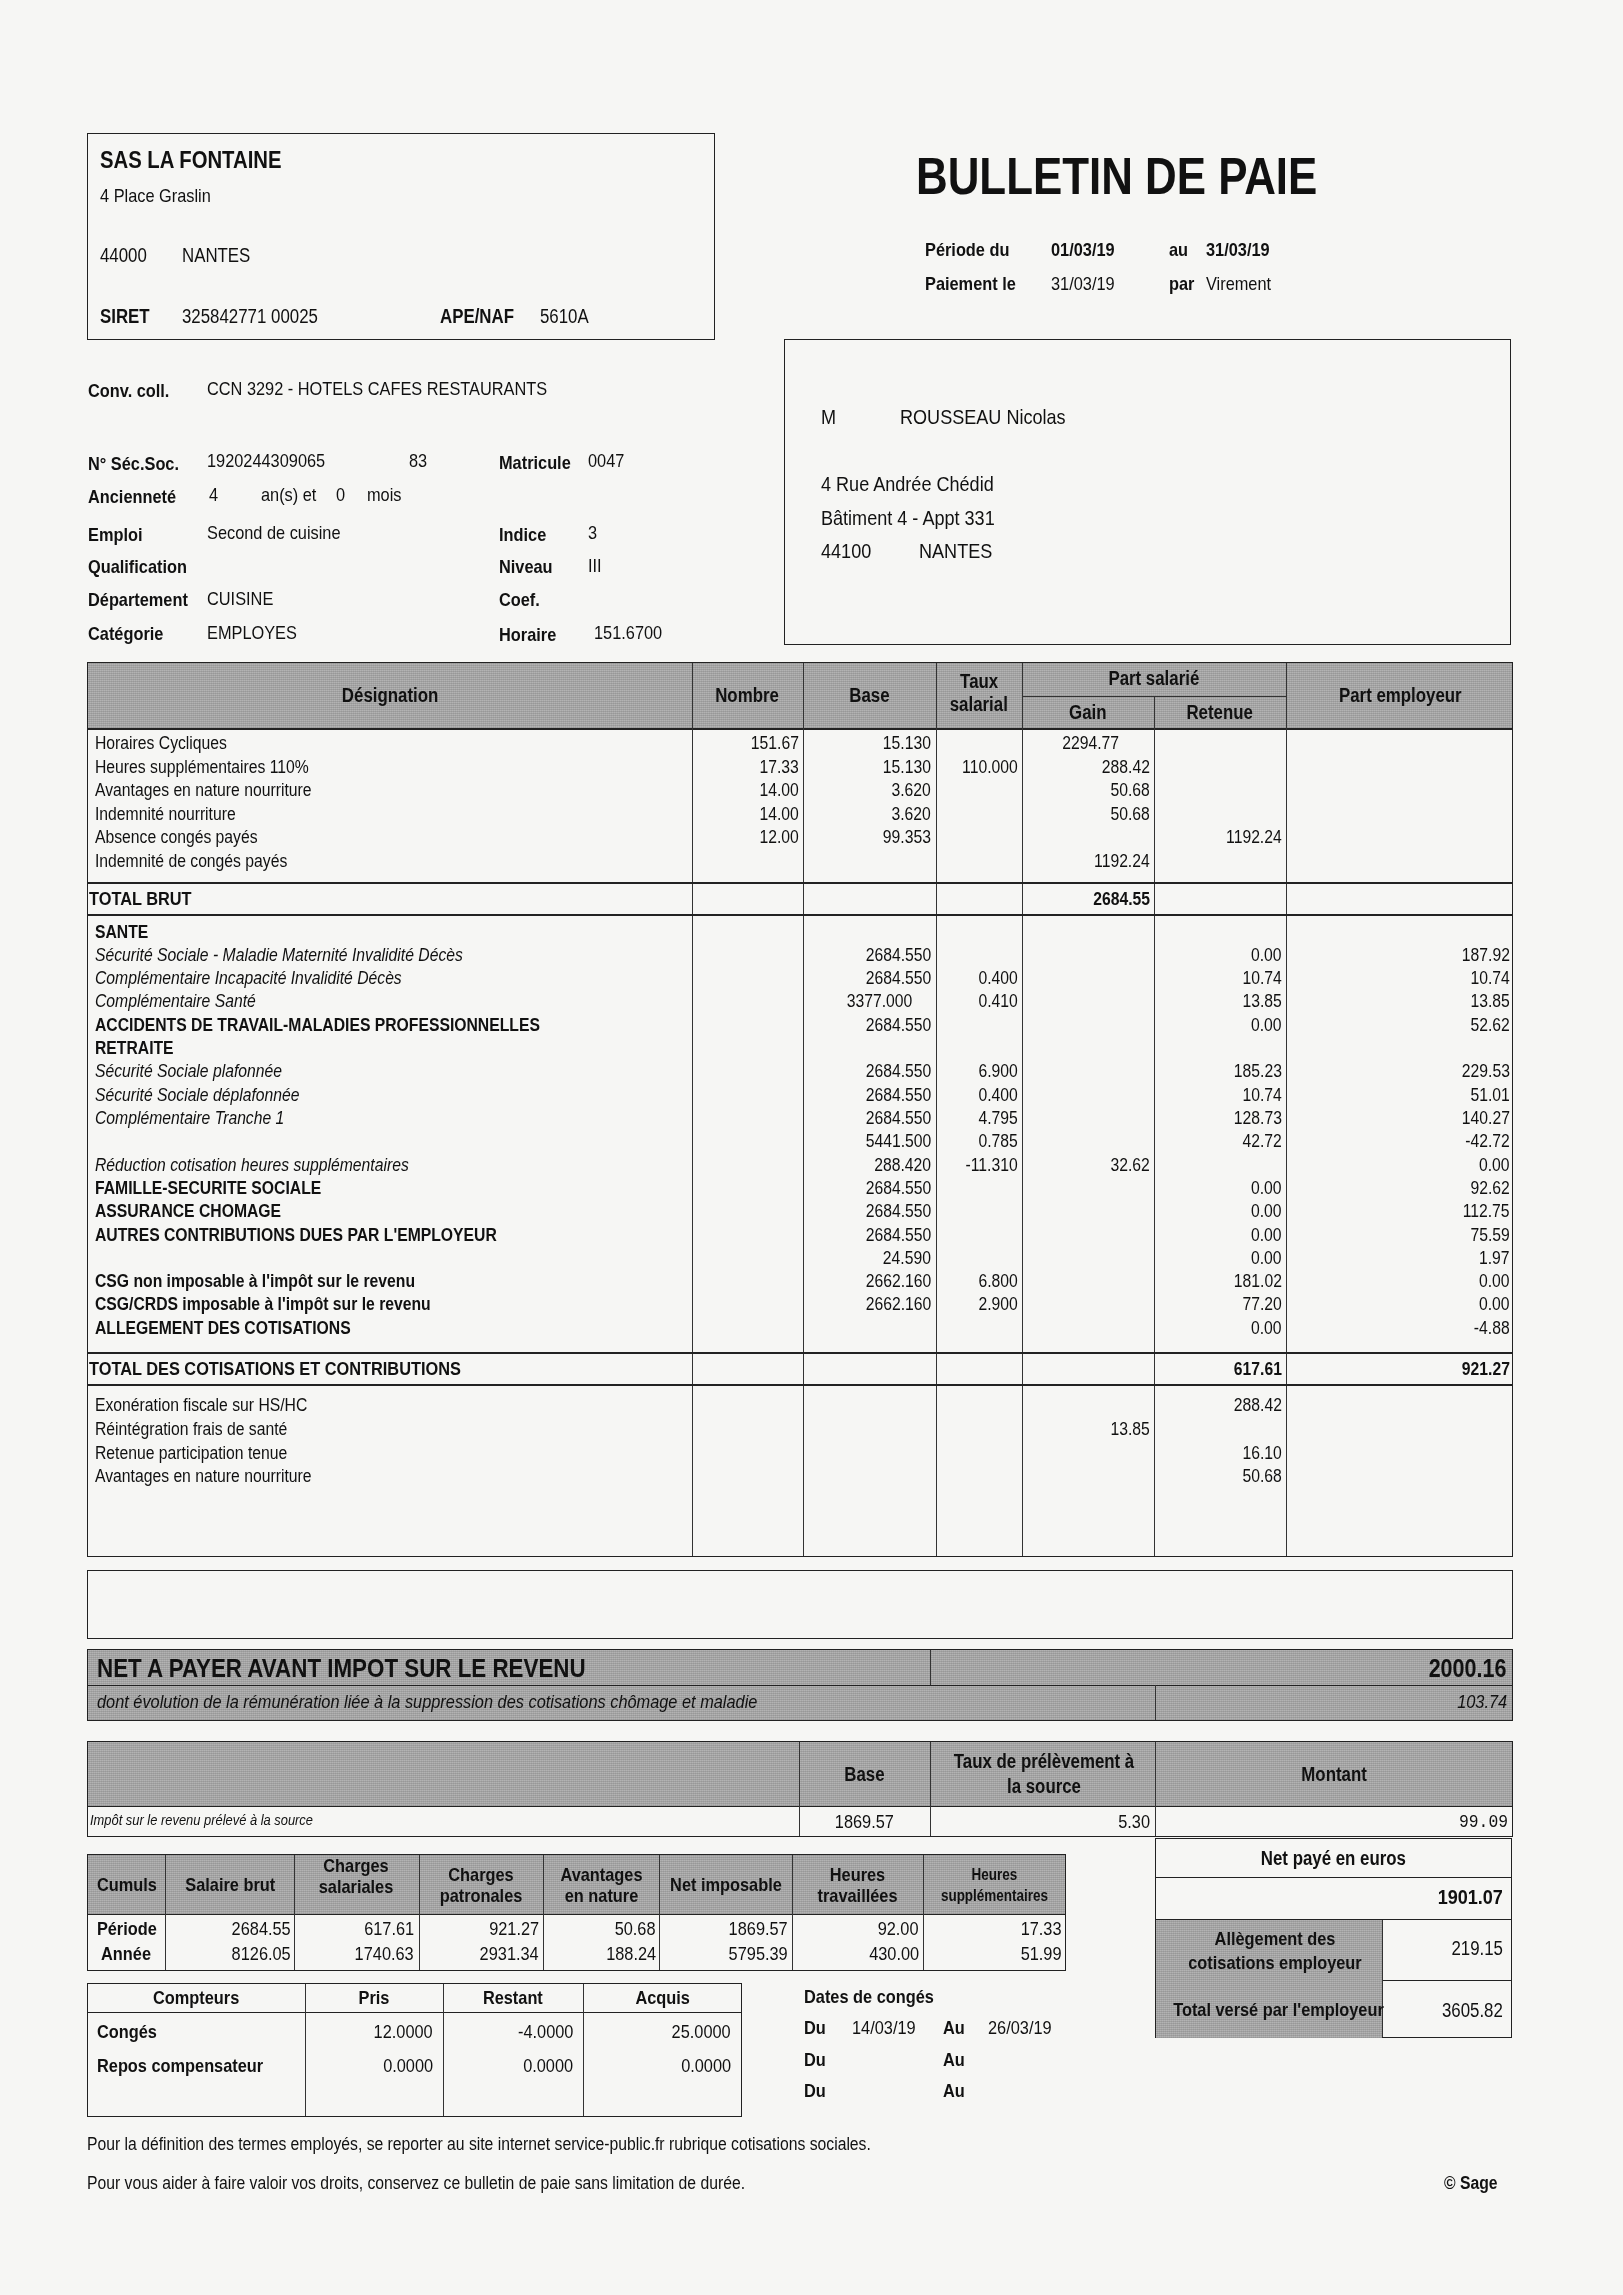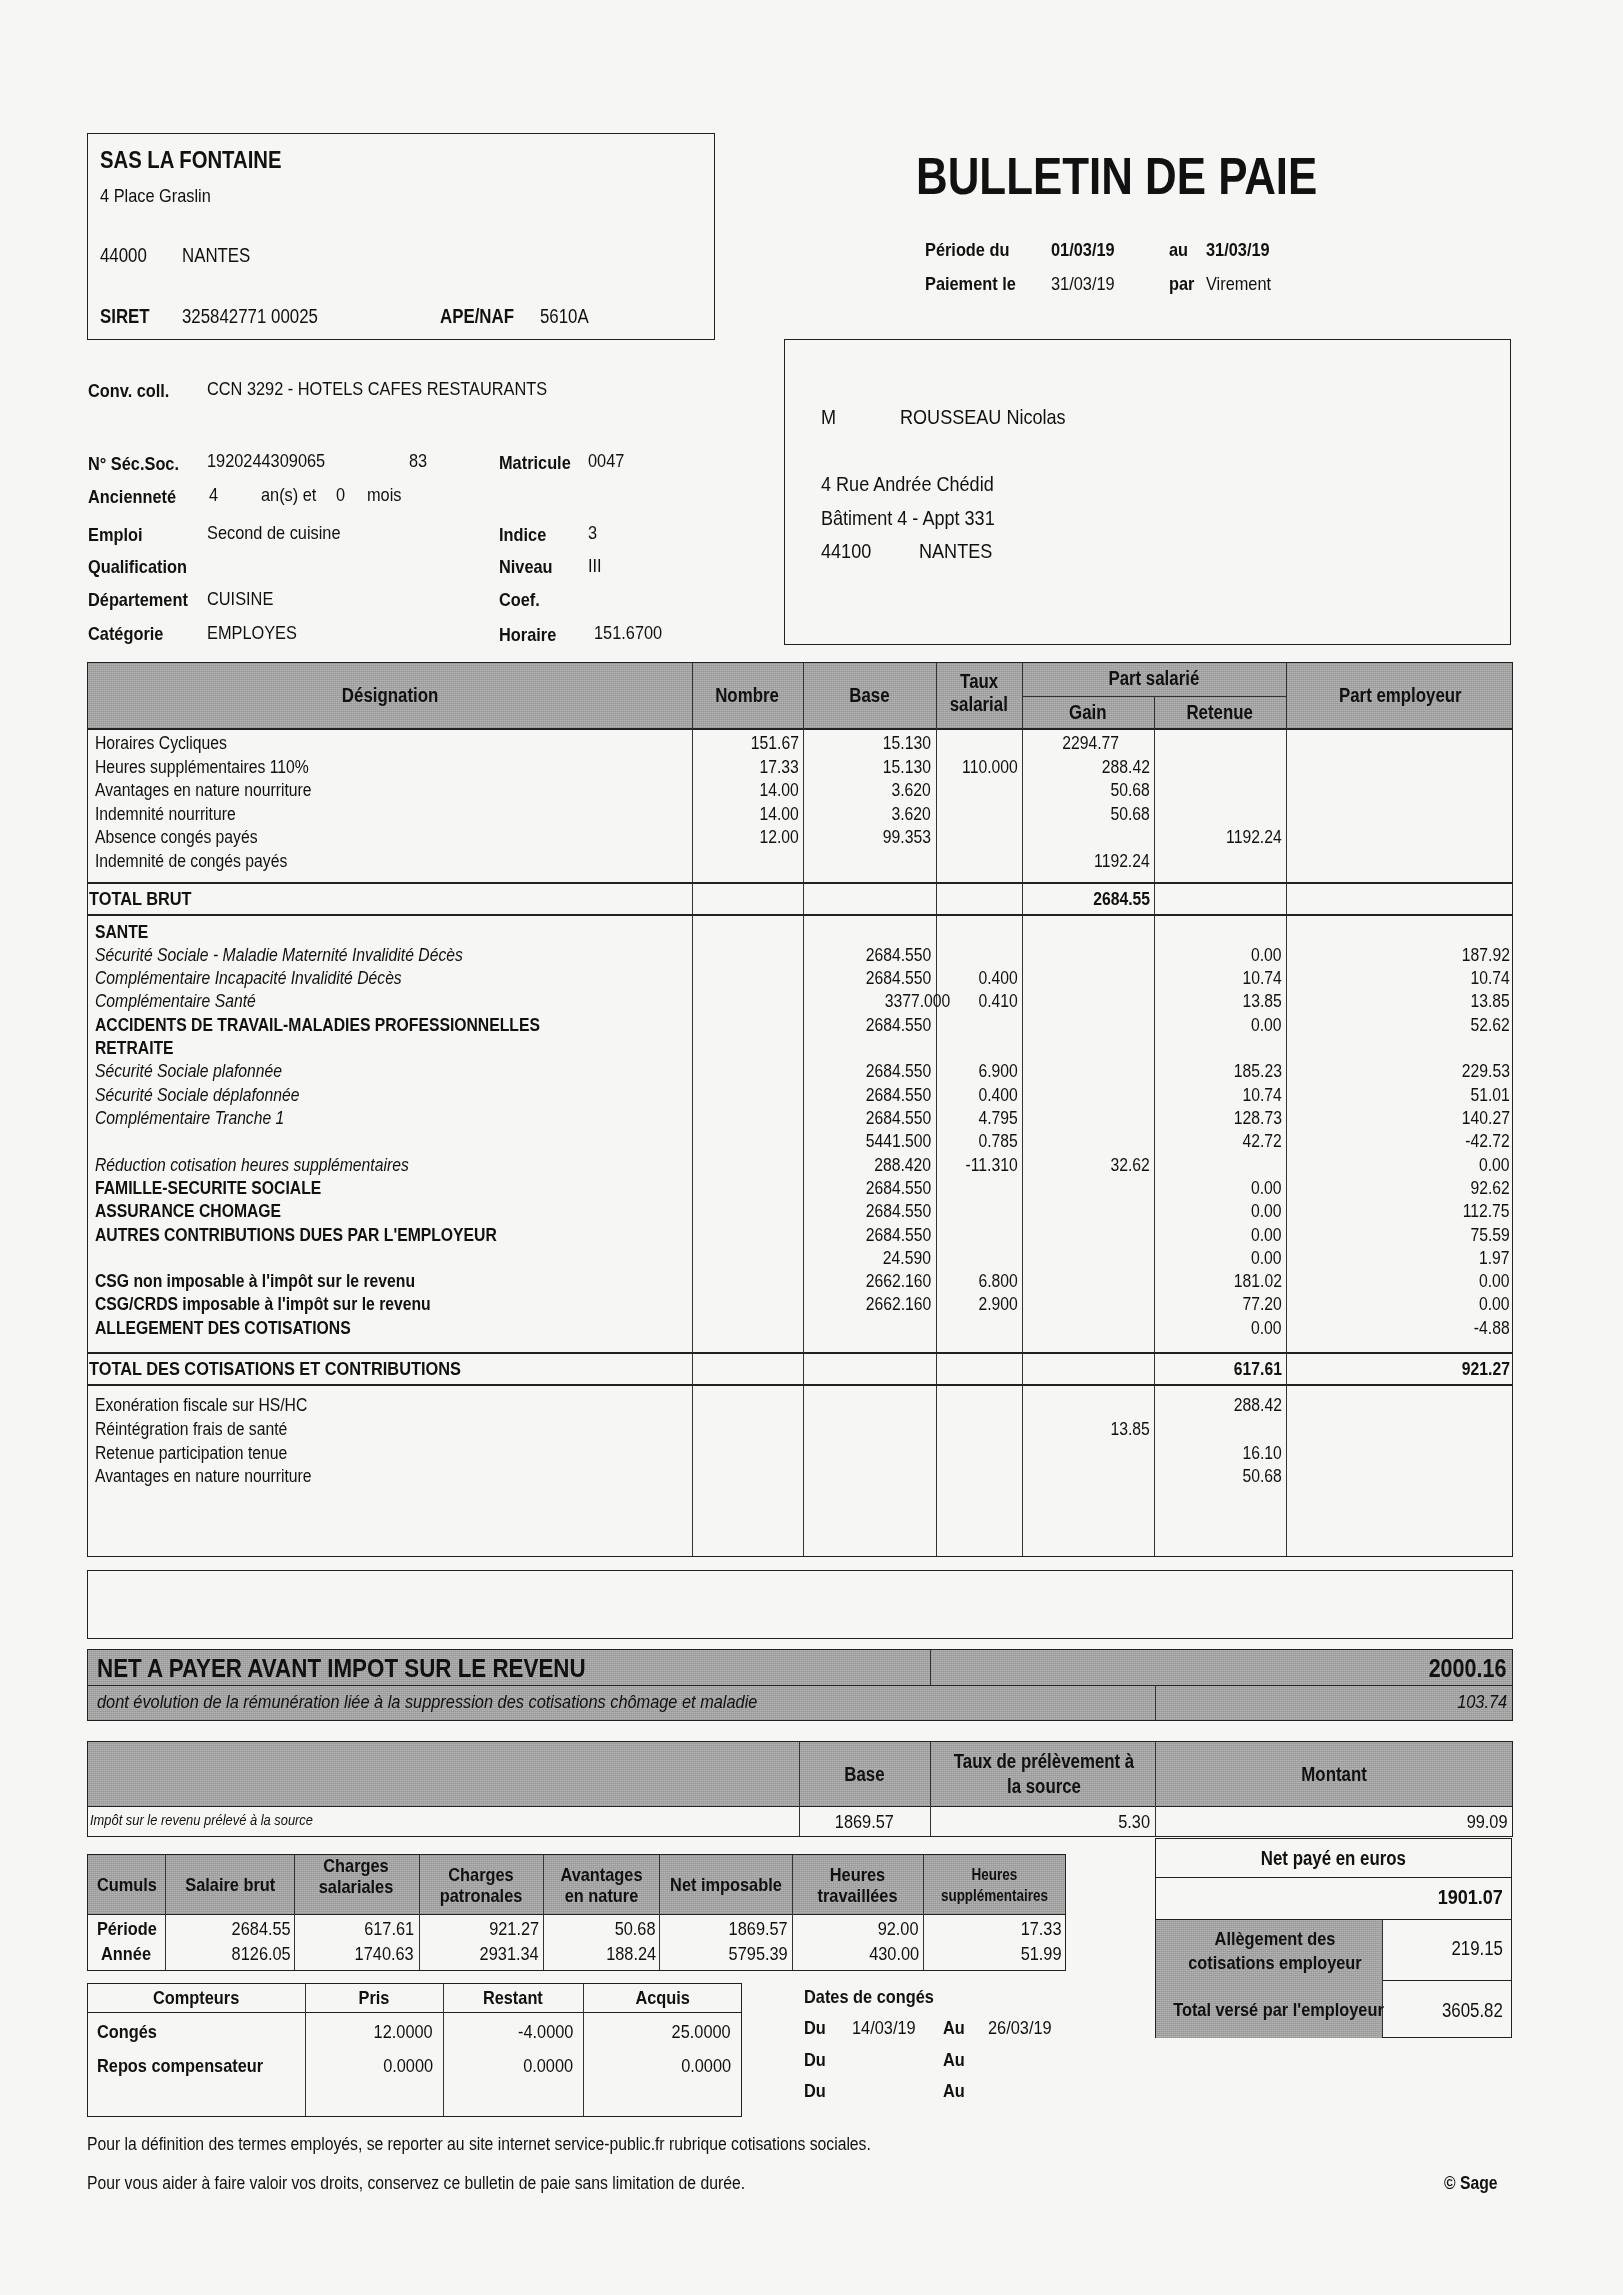--- a/index.html
+++ b/index.html
@@ -234,21 +234,21 @@
       <div class="row" style="top:303px;">
         <span class="cell" style="left:6.5px;font-style:italic;"><span class="narrow">Complémentaire Incapacité Invalidité Décès</span></span>
         <span class="cell r" style="left:715px; width:128px;"><span class="narrow-r">2684.550</span></span>
         <span class="cell r" style="left:848px; width:82px;"><span class="narrow-r">0.400</span></span>
         <span class="cell r" style="left:934px; width:128px;"><span class="narrow-r"></span></span>
         <span class="cell r" style="left:1066px; width:128px;"><span class="narrow-r">10.74</span></span>
         <span class="cell r" style="left:1198px; width:224px;"><span class="narrow-r">10.74</span></span>
       </div>
       <div class="row" style="top:326px;">
         <span class="cell" style="left:6.5px;font-style:italic;"><span class="narrow">Complémentaire Santé</span></span>
-        <span class="cell r" style="left:734px; width:128px;text-decoration:underline;"><span class="narrow-r">3377.000</span></span>
+        <span class="cell r" style="left:696px; width:128px;text-decoration:underline;"><span class="narrow-r">3377.000</span></span>
         <span class="cell r" style="left:848px; width:82px;"><span class="narrow-r">0.410</span></span>
         <span class="cell r" style="left:934px; width:128px;"><span class="narrow-r"></span></span>
         <span class="cell r" style="left:1066px; width:128px;"><span class="narrow-r">13.85</span></span>
         <span class="cell r" style="left:1198px; width:224px;"><span class="narrow-r">13.85</span></span>
       </div>
       <div class="row" style="top:350px;">
         <span class="cell" style="left:6.5px;font-weight:bold;"><span class="narrow">ACCIDENTS DE TRAVAIL-MALADIES PROFESSIONNELLES</span></span>
         <span class="cell r" style="left:715px; width:128px;"><span class="narrow-r">2684.550</span></span>
         <span class="cell r" style="left:848px; width:82px;"><span class="narrow-r"></span></span>
         <span class="cell r" style="left:934px; width:128px;"><span class="narrow-r"></span></span>
@@ -411,21 +411,21 @@
   <div class="abs" style="left:0; right:0; top:64px; border-top:1.3px solid #222;"></div>
   <div class="abs" style="left:711px; top:0; bottom:0; border-left:1px solid #333;"></div>
   <div class="abs" style="left:842px; top:0; bottom:0; border-left:1px solid #333;"></div>
   <div class="abs" style="left:1067px; top:0; bottom:0; border-left:1px solid #333;"></div>
   <div class="abs b" style="left:711px; width:131px; top:21px; font-size:19.6px; text-align:center;"><span class="narrow-c">Base</span></div>
   <div class="abs b" style="left:846px; width:220px; top:6.5px; font-size:19.6px; text-align:center; line-height:25px; white-space:normal;"><span style="display:inline-block; transform:scaleX(0.86);">Taux de prélèvement à la source</span></div>
   <div class="abs b" style="left:1067px; width:359px; top:21px; font-size:19.6px; text-align:center;"><span class="narrow-c">Montant</span></div>
   <span class="abs i" style="left:2px; top:69px; font-size:15px;"><span class="narrow">Impôt sur le revenu prélevé à la source</span></span>
   <span class="abs" style="left:711px; width:131px; top:69px; font-size:19px; text-align:center;"><span class="narrow-c">1869.57</span></span>
   <span class="abs" style="left:842px; width:220px; top:69px; font-size:19px; text-align:right;"><span class="narrow-r">5.30</span></span>
-  <span class="abs" style="left:1067px; width:353px; top:69px; font-size:19px; text-align:right;"><span class="narrow-r">99.09</span></span>
+  <span class="abs" style="left:1067px; width:353px; top:69px; font-size:19px; text-align:right;font-family:Liberation Mono, monospace;"><span class="narrow-r">99.09</span></span>
 </div>
 
 <div id="cumuls-box" class="abs">
   <div class="abs shade" style="left:0; top:0; width:100%; height:59px;"></div>
   <div class="abs" style="left:0; right:0; top:59px; border-top:1.3px solid #222;"></div>
   <div id="cumuls-grid">
       <div class="abs" style="left:77px; top:0; bottom:0; border-left:1px solid #333;"></div>
       <div class="abs" style="left:206px; top:0; bottom:0; border-left:1px solid #333;"></div>
       <div class="abs" style="left:331px; top:0; bottom:0; border-left:1px solid #333;"></div>
       <div class="abs" style="left:455px; top:0; bottom:0; border-left:1px solid #333;"></div>

